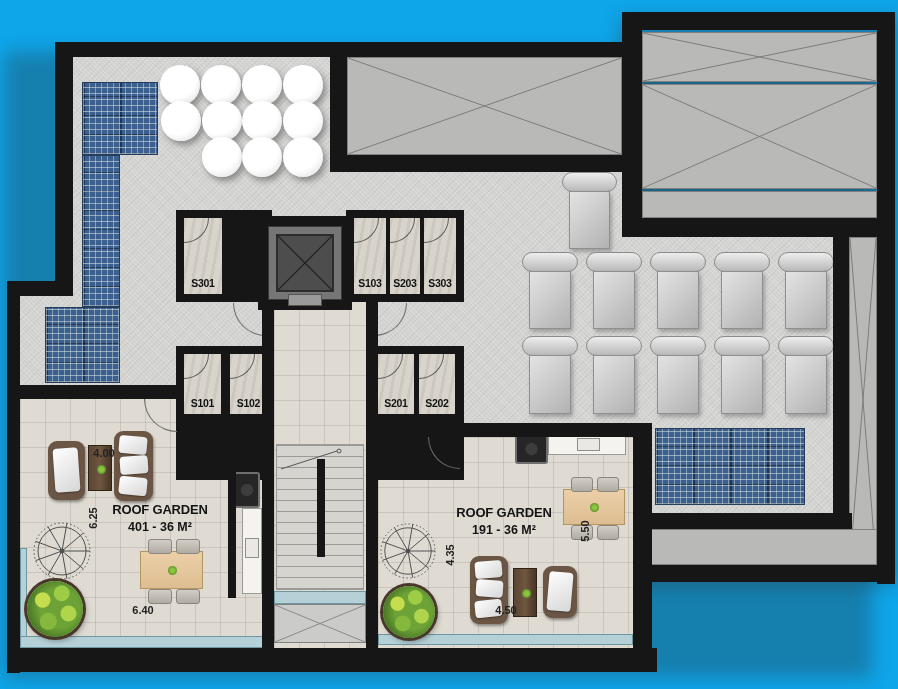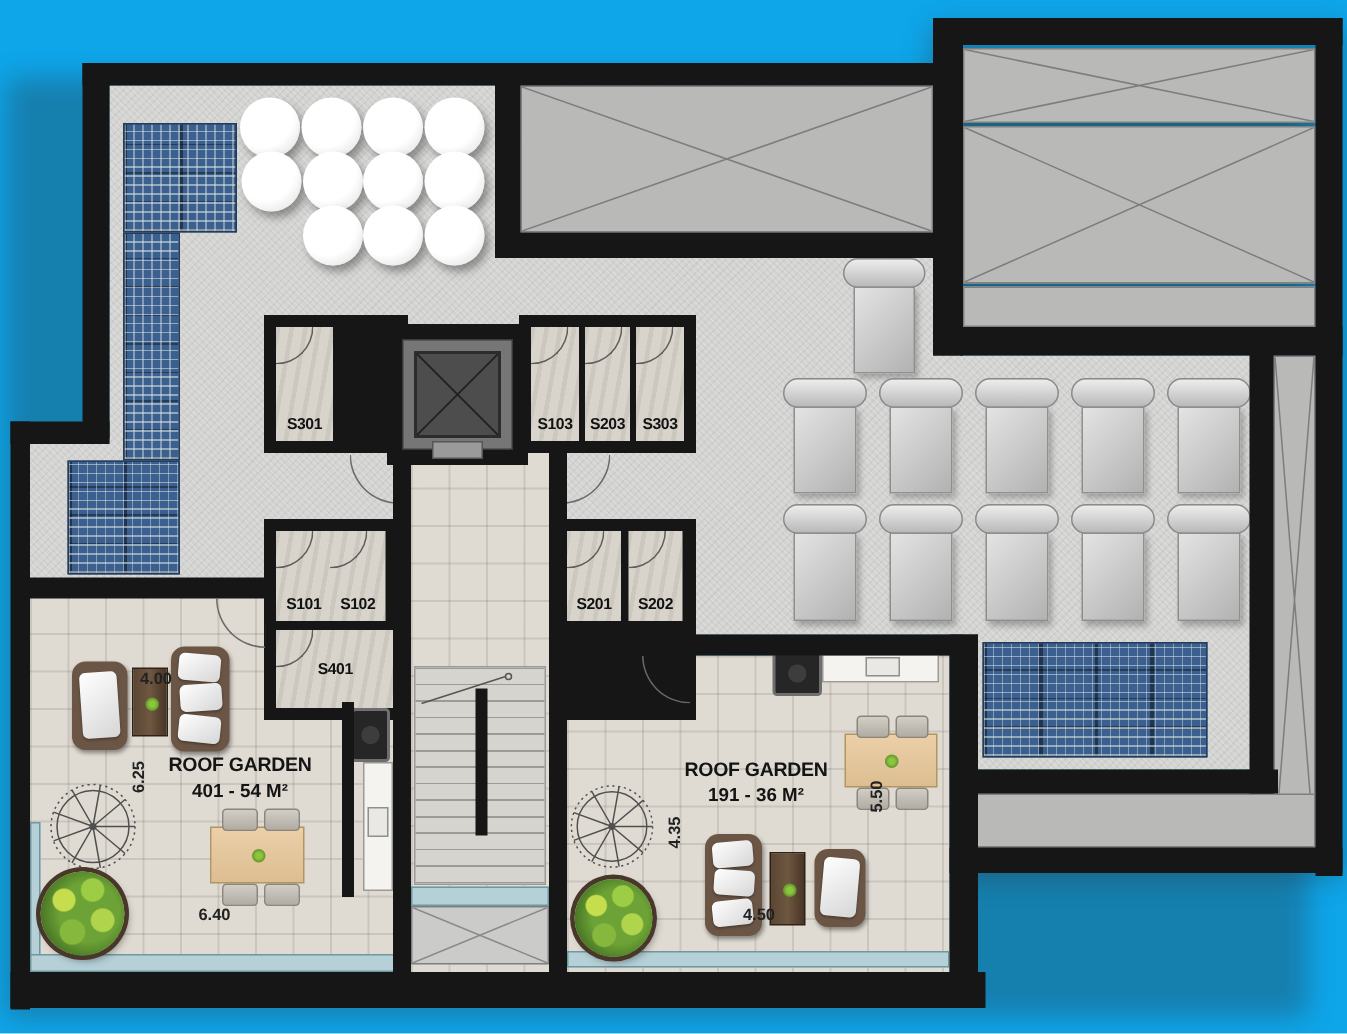--- a/index.html
+++ b/index.html
@@ -171,25 +171,22 @@
       <span class="rlabel">S203</span>
     </div>
   <div class="rfloor" style="left:424px;top:218px;width:32px;height:76px;">
       <span class="rlabel">S303</span>
     </div>
 
   <div class="blk" style="left:176px;top:346px;width:96px;height:134px;"></div>
   <div class="rfloor" style="left:184px;top:354px;width:37px;height:60px;">
       <span class="rlabel">S101</span>
     </div>
-  <div class="rfloor" style="left:220px;top:354px;width:37px;height:60px;">
+  <div class="rfloor" style="left:230px;top:354px;width:37px;height:60px;">
       <span class="rlabel">S102</span>
-    </div>
-  <div class="rfloor center" style="left:184px;top:420px;width:79px;height:52px;">
-      <span class="rlabel">S401</span>
     </div>
 
   <div class="blk" style="left:370px;top:346px;width:94px;height:134px;"></div>
   <div class="rfloor" style="left:378px;top:354px;width:36px;height:60px;">
       <span class="rlabel">S201</span>
     </div>
   <div class="rfloor" style="left:419px;top:354px;width:36px;height:60px;">
       <span class="rlabel">S202</span>
     </div>
 
@@ -316,21 +313,21 @@
           <circle cx="30" cy="30" r="28" stroke-dasharray="1.5 2.5"></circle>
           <circle cx="30" cy="30" r="24"></circle>
           <path d="M30 30L58 30M30 30L51.4 48M30 30L34.9 57.6M30 30L16 54.3M30 30L3.7 39.6M30 30L3.7 20.4M30 30L16 5.7M30 30L34.9 2.4M30 30L51.4 12"></path>
         </g>
         <circle cx="30" cy="30" r="2.4" fill="#4f4f4f"></circle>
       </svg>
   </div>
   <div class="plant" style="left:383px;top:586px;width:52px;height:52px;"></div>
 
   <div class="glabel" style="left:95px;top:502px;width:130px;">ROOF GARDEN</div>
-  <div class="gunit" style="left:95px;top:520px;width:130px;">401 - 54 M²</div>
+  <div class="gunit" style="left:95px;top:520px;width:130px;">401 - 36 M²</div>
   <div class="dim" style="left:74px;top:447px;width:60px;">4.00</div>
   <div class="dim v" style="left:71px;top:512px;width:44px;">6.25</div>
   <div class="dim" style="left:113px;top:604px;width:60px;">6.40</div>
   <div class="glabel" style="left:439px;top:505px;width:130px;">ROOF GARDEN</div>
   <div class="gunit" style="left:439px;top:523px;width:130px;">191 - 36 M²</div>
   <div class="dim v" style="left:428px;top:549px;width:44px;">4.35</div>
   <div class="dim v" style="left:563px;top:525px;width:44px;">5.50</div>
   <div class="dim" style="left:476px;top:604px;width:60px;">4.50</div>
 
   <div class="w" style="left:55px;top:42px;width:580px;height:15px;"></div>

